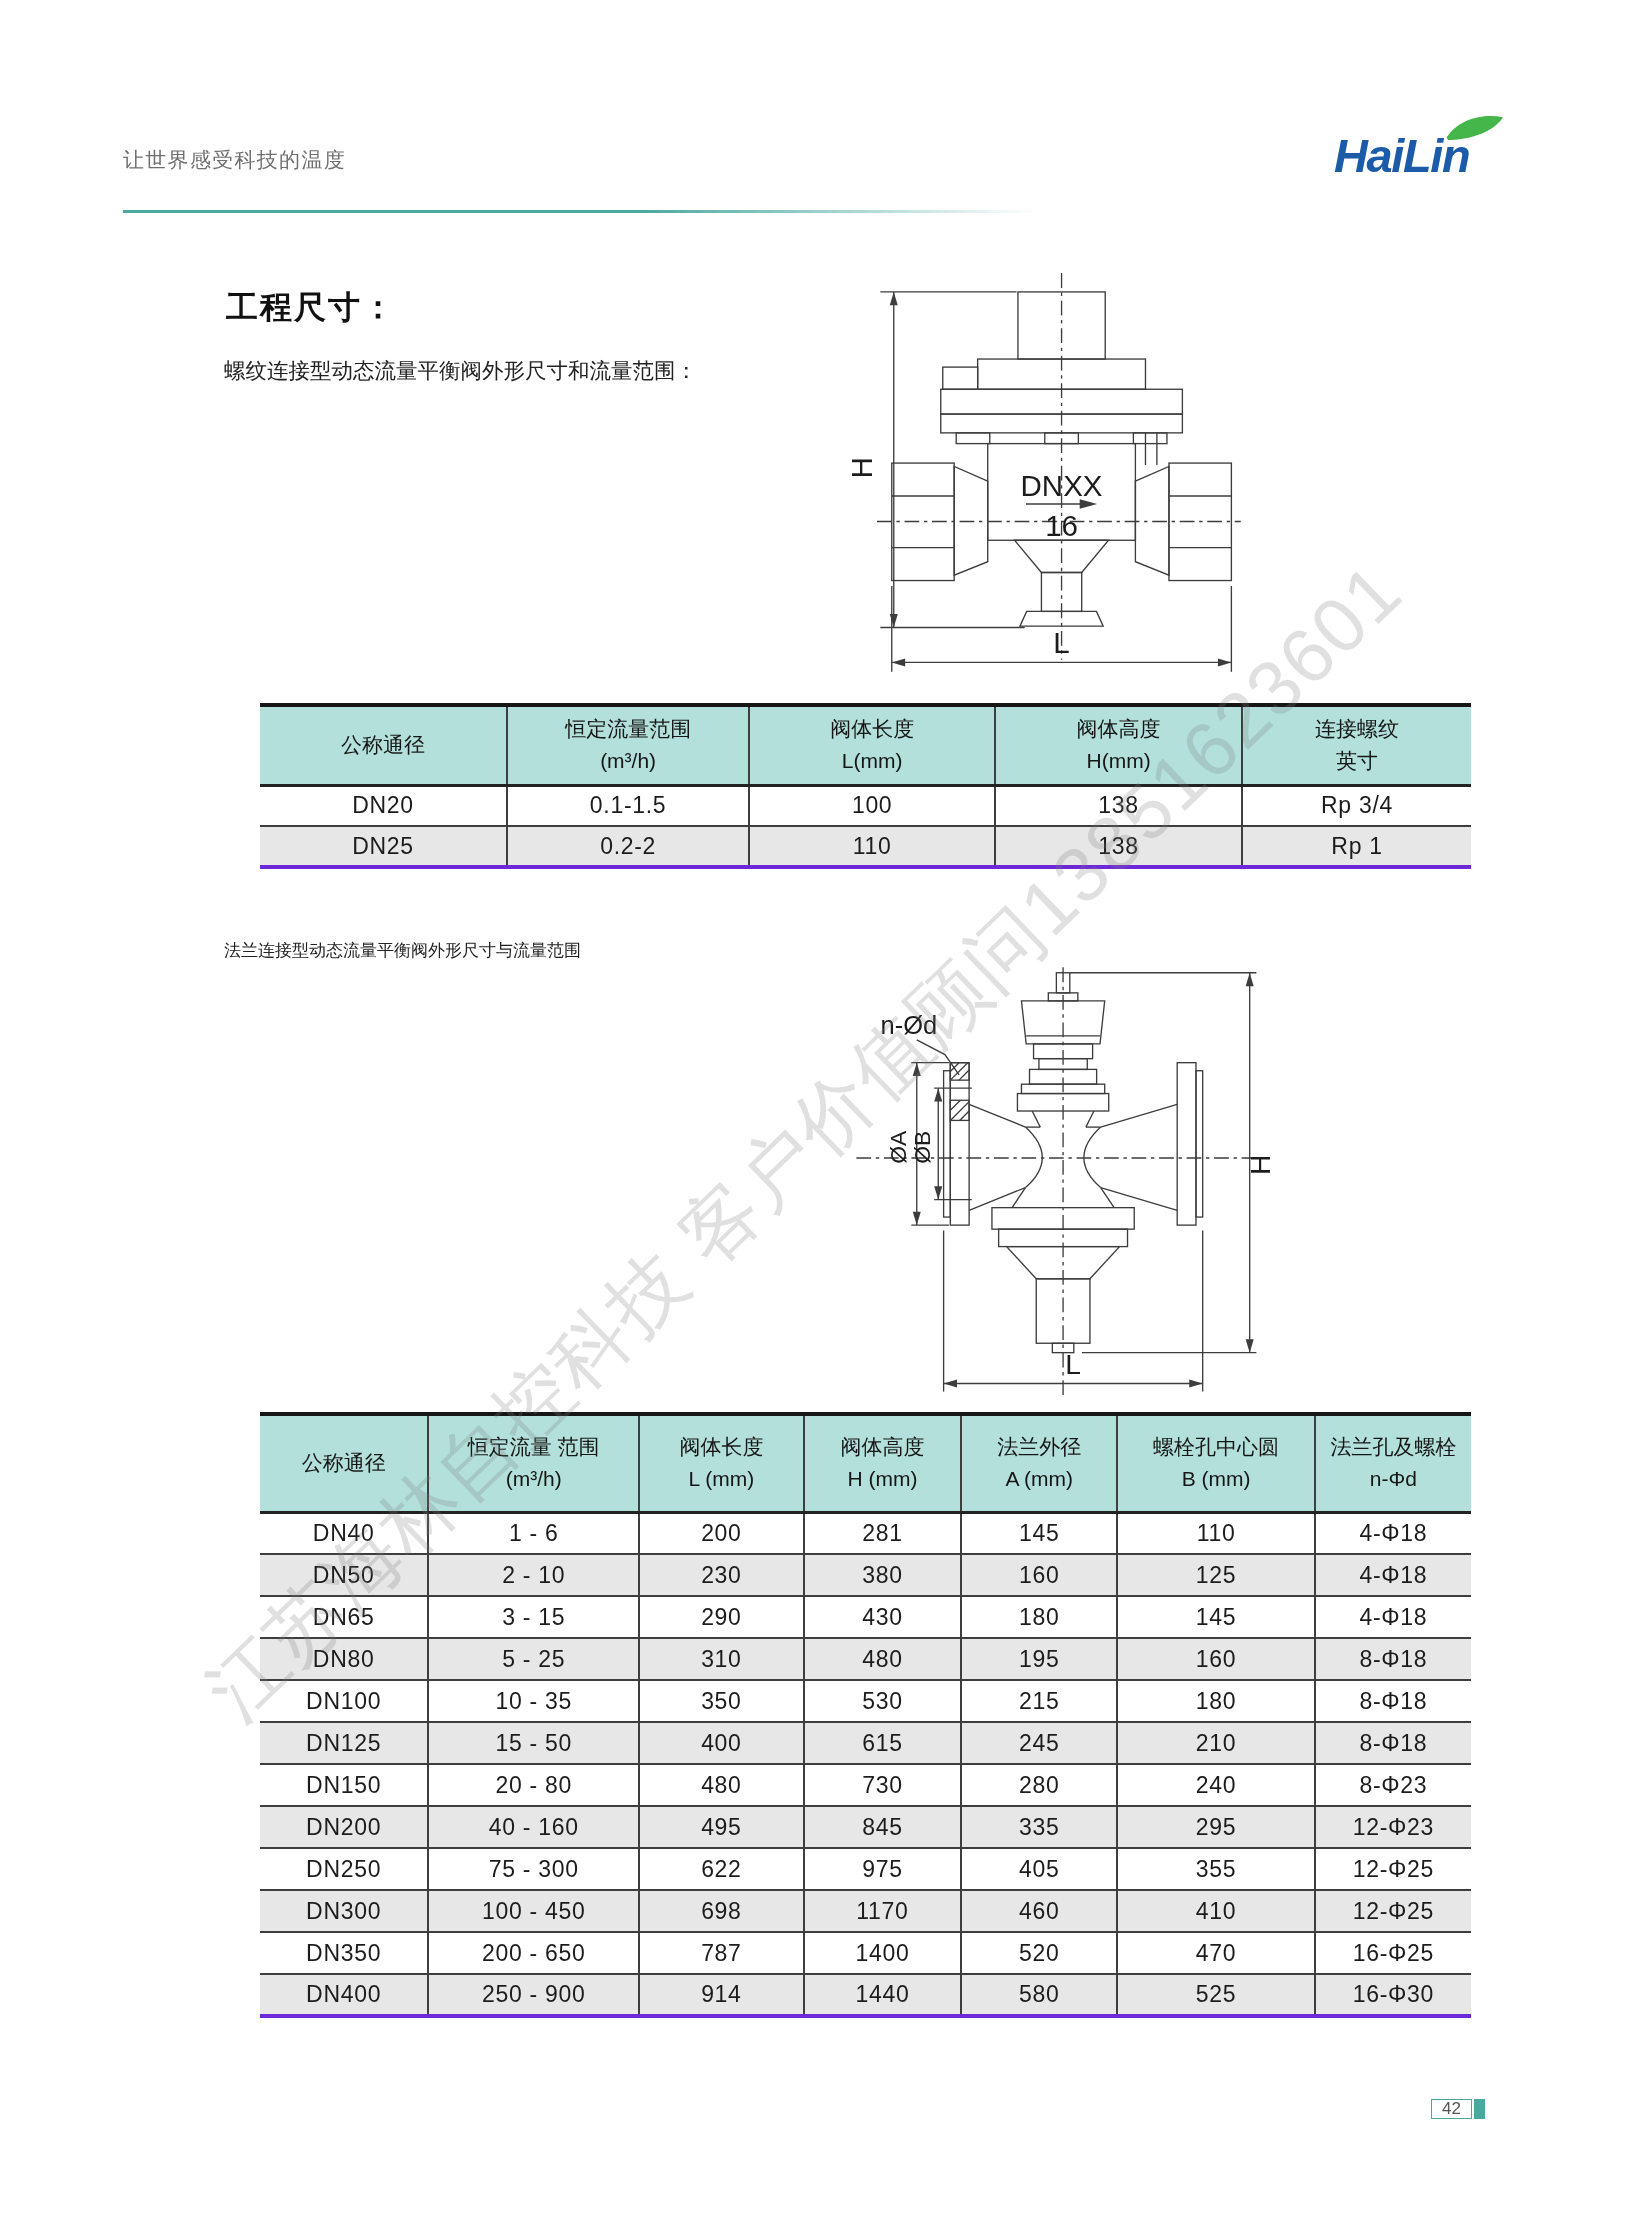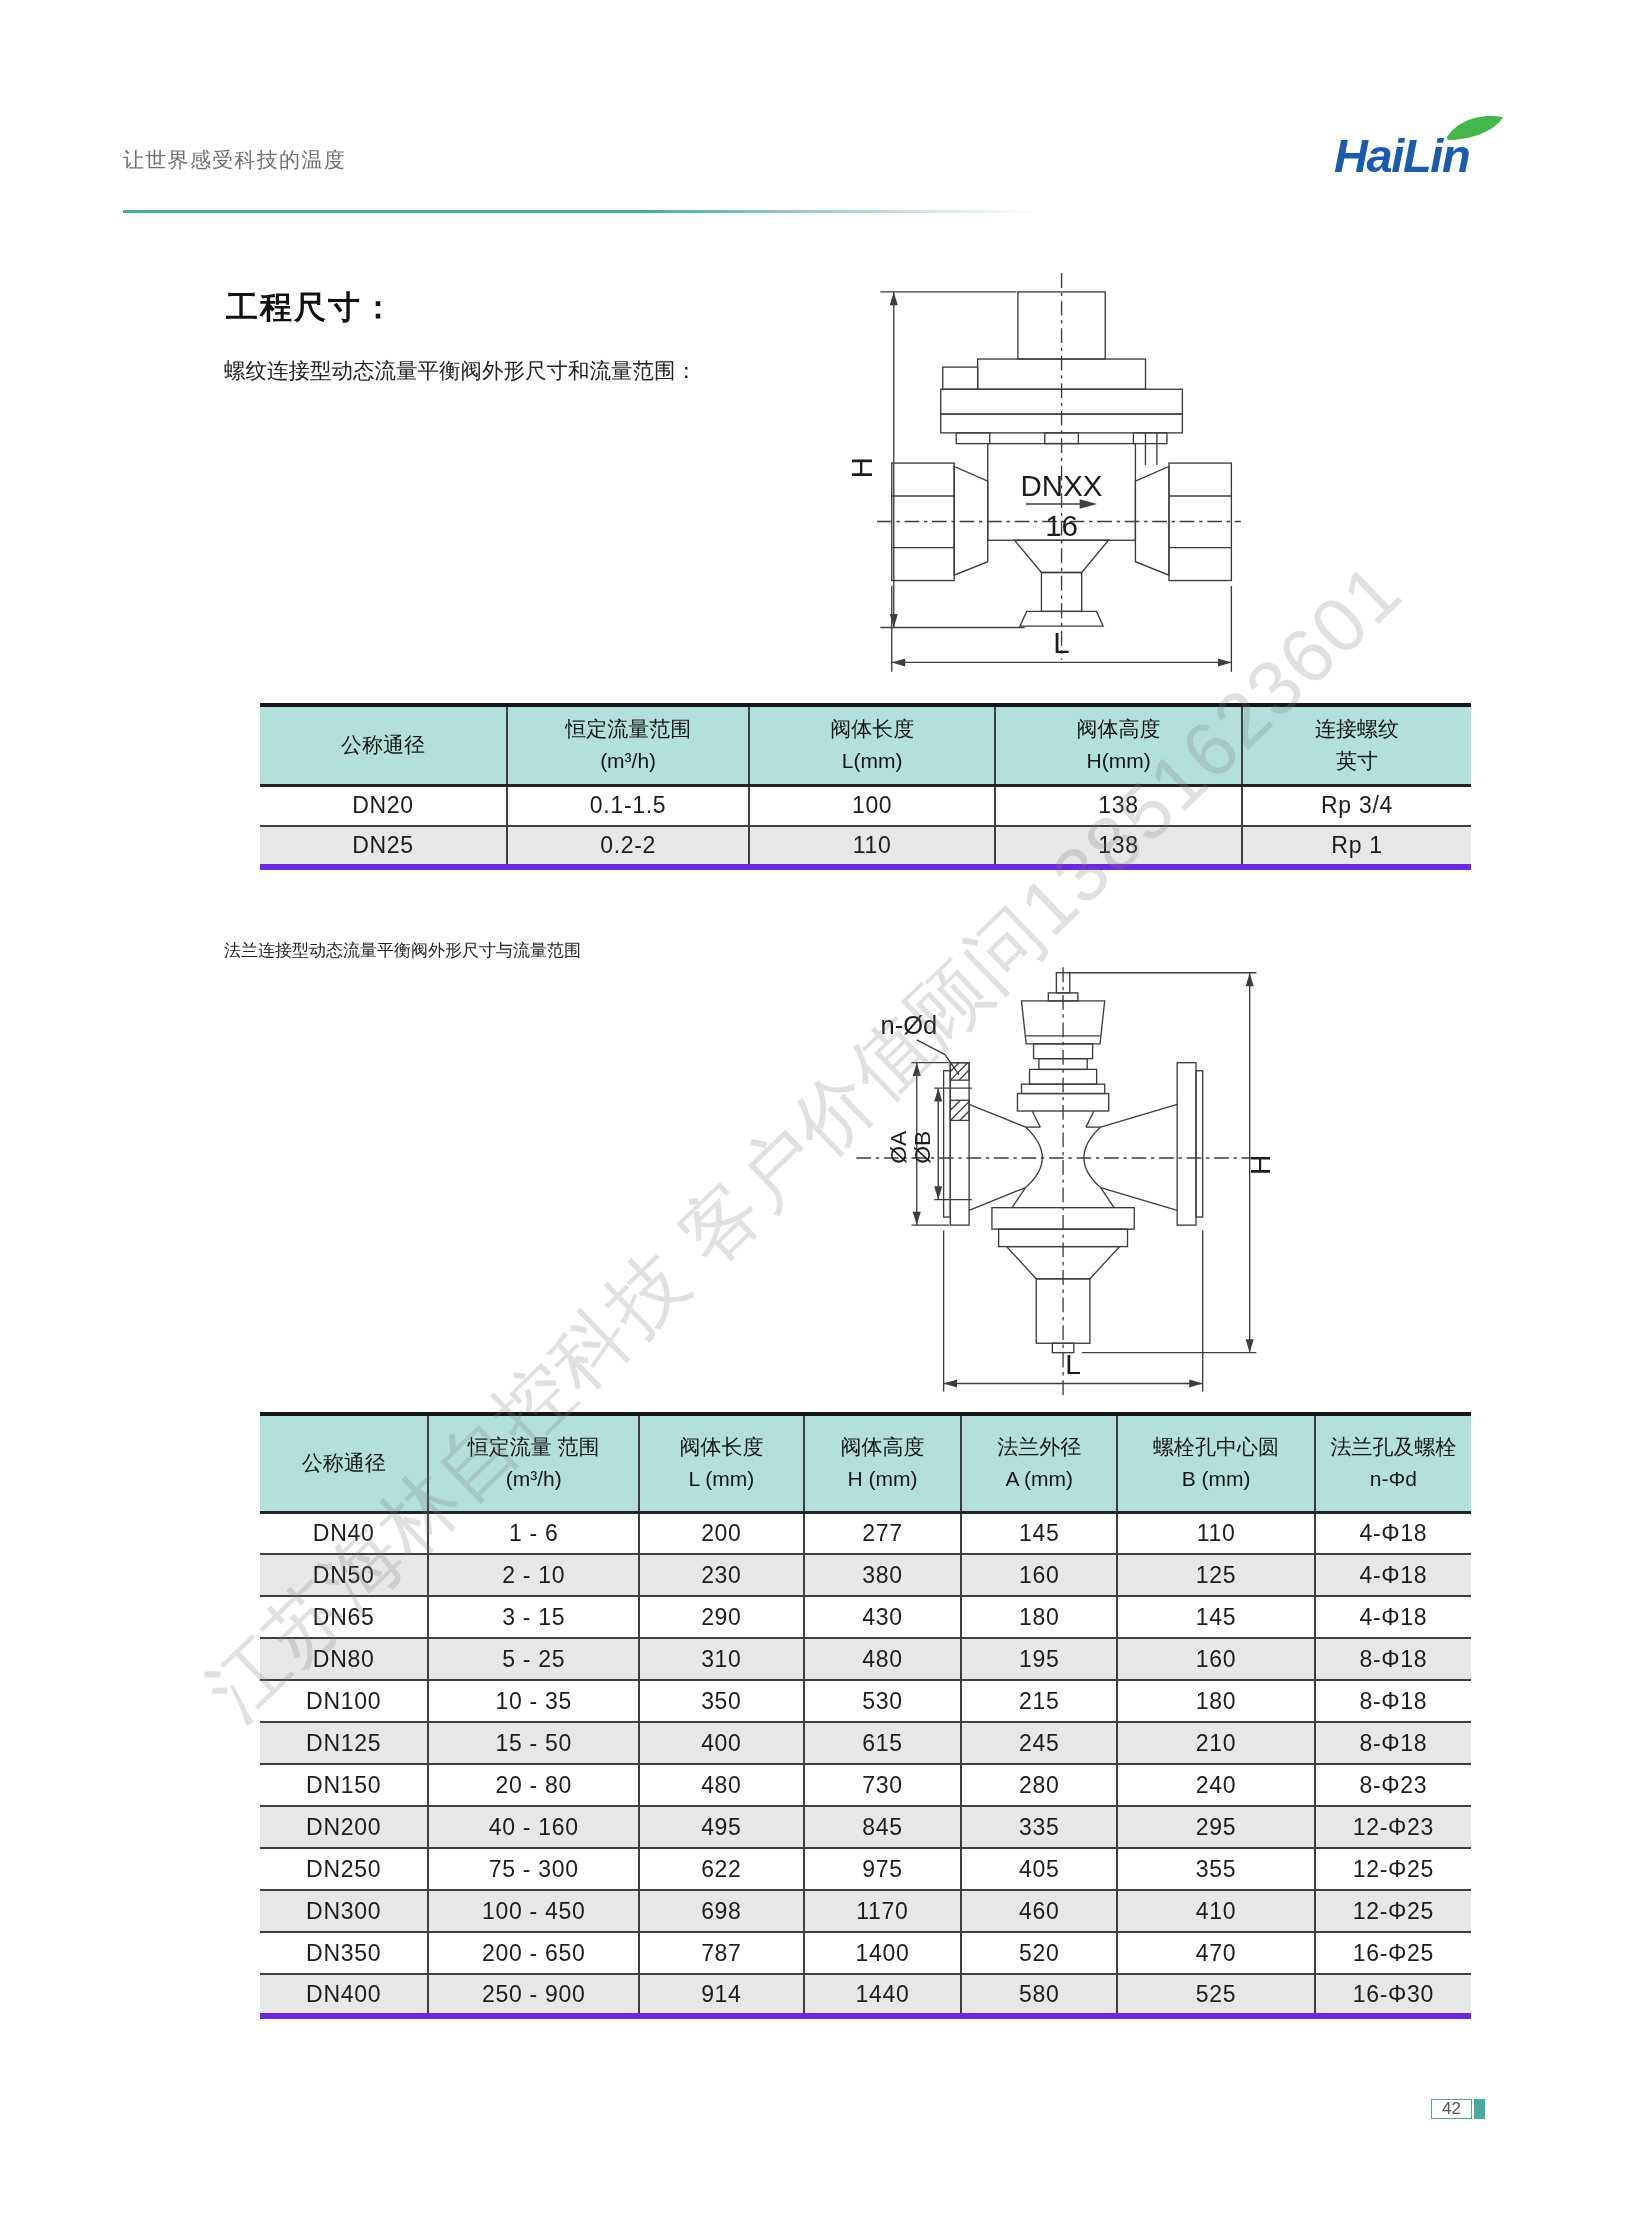--- a/index.html
+++ b/index.html
@@ -18,21 +18,21 @@
   .caption-2{position:absolute;left:224px;top:939px;font-size:17px;color:#222;}
 
   
   .svg1{position:absolute;left:830px;top:265px;}
   .svg2{position:absolute;left:816px;top:962px;}
 
   
   .tbl-wrap1{position:absolute;left:260px;top:703px;width:1211px;}
   .tbl-wrap2{position:absolute;left:260px;top:1412px;width:1211px;}
   table.dim{border-collapse:collapse;table-layout:fixed;width:100%;
-    border-top:4px solid #161616;border-bottom:6px solid #6d28d9;}
+    border-top:4px solid #161616;border-bottom:4px solid #6d28d9;}
   .dim th,.dim td{text-align:center;vertical-align:middle;border-left:2px solid #3e3e3e;padding:0;}
   .dim th:first-child,.dim td:first-child{border-left:none;}
   .dim thead th{background:#B3E0DA;border-bottom:3.4px solid #232323;font-weight:normal;}
   .dim tbody tr + tr td{border-top:2px solid #3e3e3e;}
   .dim tbody tr:nth-child(even) td{background:#E7E7E7;}
   .dim td{font-size:23px;color:#1c1c1c;letter-spacing:0.7px;}
   .hl1,.hl2{font-size:21px;line-height:1.55;color:#161616;}
   .t1 thead tr{height:80px;} .t1 tbody tr{height:41px;}
   .t2 thead tr{height:98px;} .t2 tbody tr{height:42px;}
 
@@ -274,21 +274,21 @@
               <div class="hl1">法兰孔及螺栓</div>
               <div class="hl2">n-Φd</div>
             </th>
           </tr>
         </thead>
       <tbody>
           <tr>
             <td>DN40</td>
             <td>1 - 6</td>
             <td>200</td>
-            <td>277</td>
+            <td>281</td>
             <td>145</td>
             <td>110</td>
             <td>4-Φ18</td>
           </tr>
           <tr>
             <td>DN50</td>
             <td>2 - 10</td>
             <td>230</td>
             <td>380</td>
             <td>160</td>

